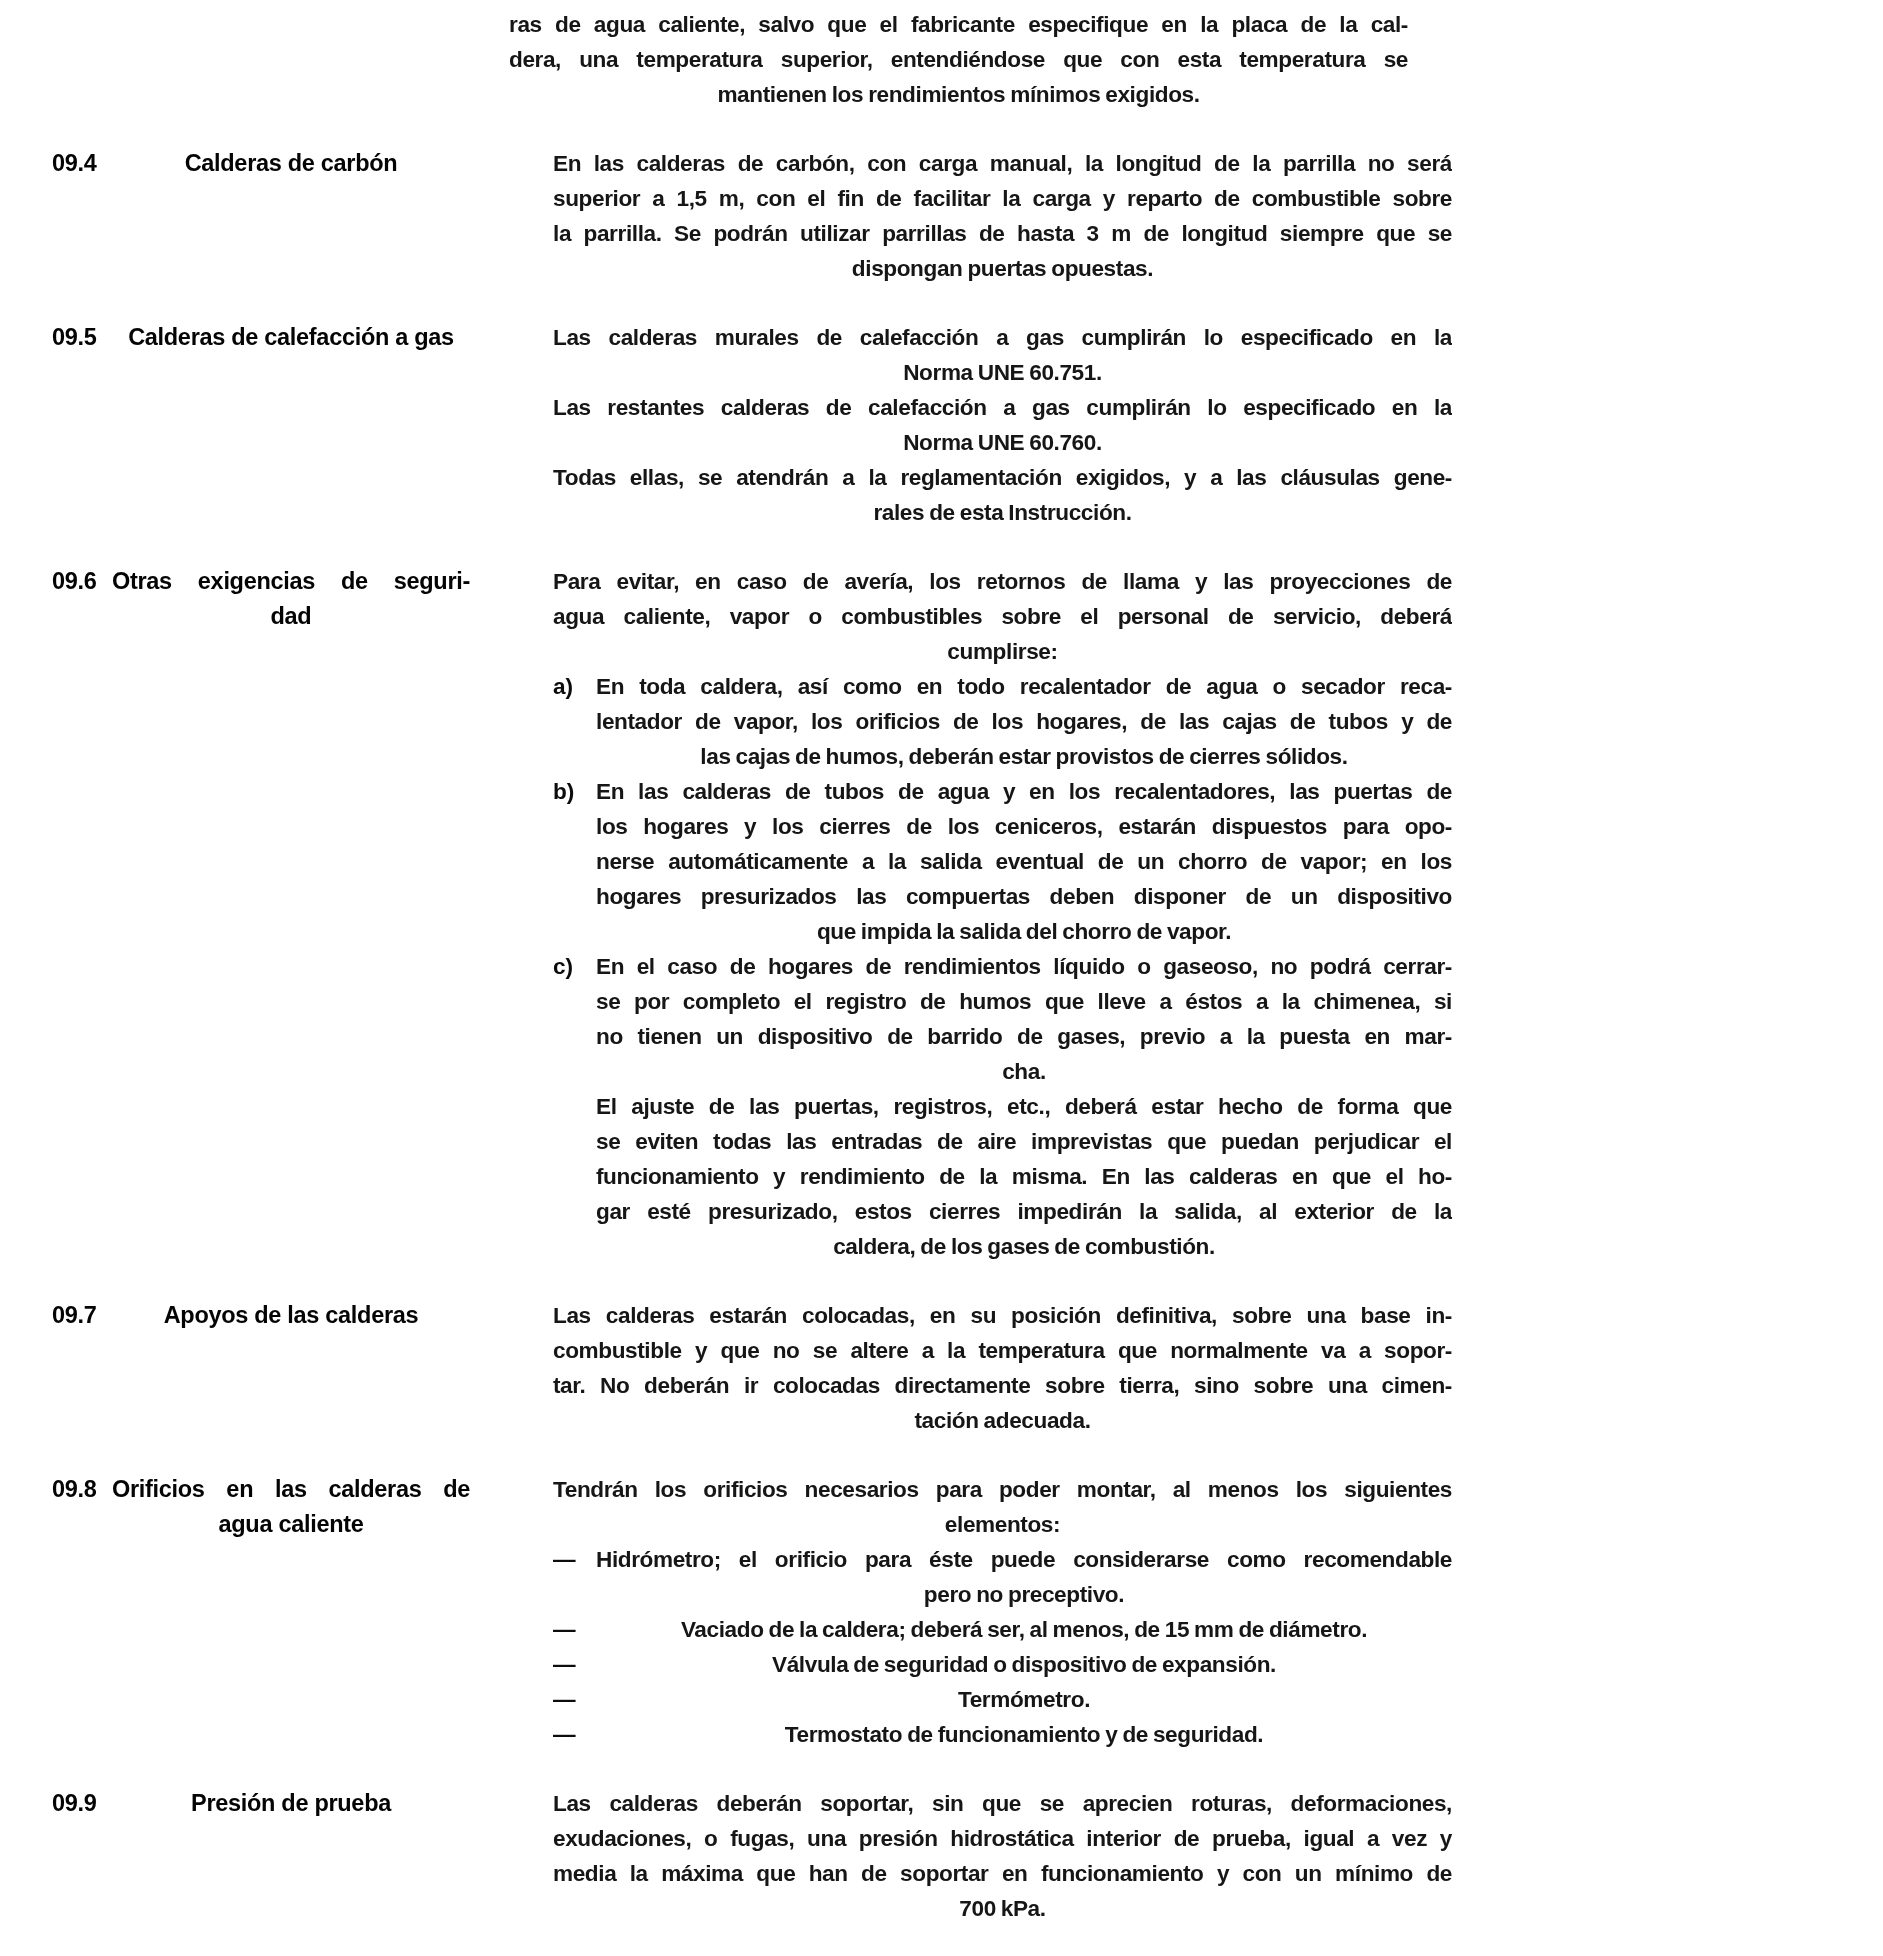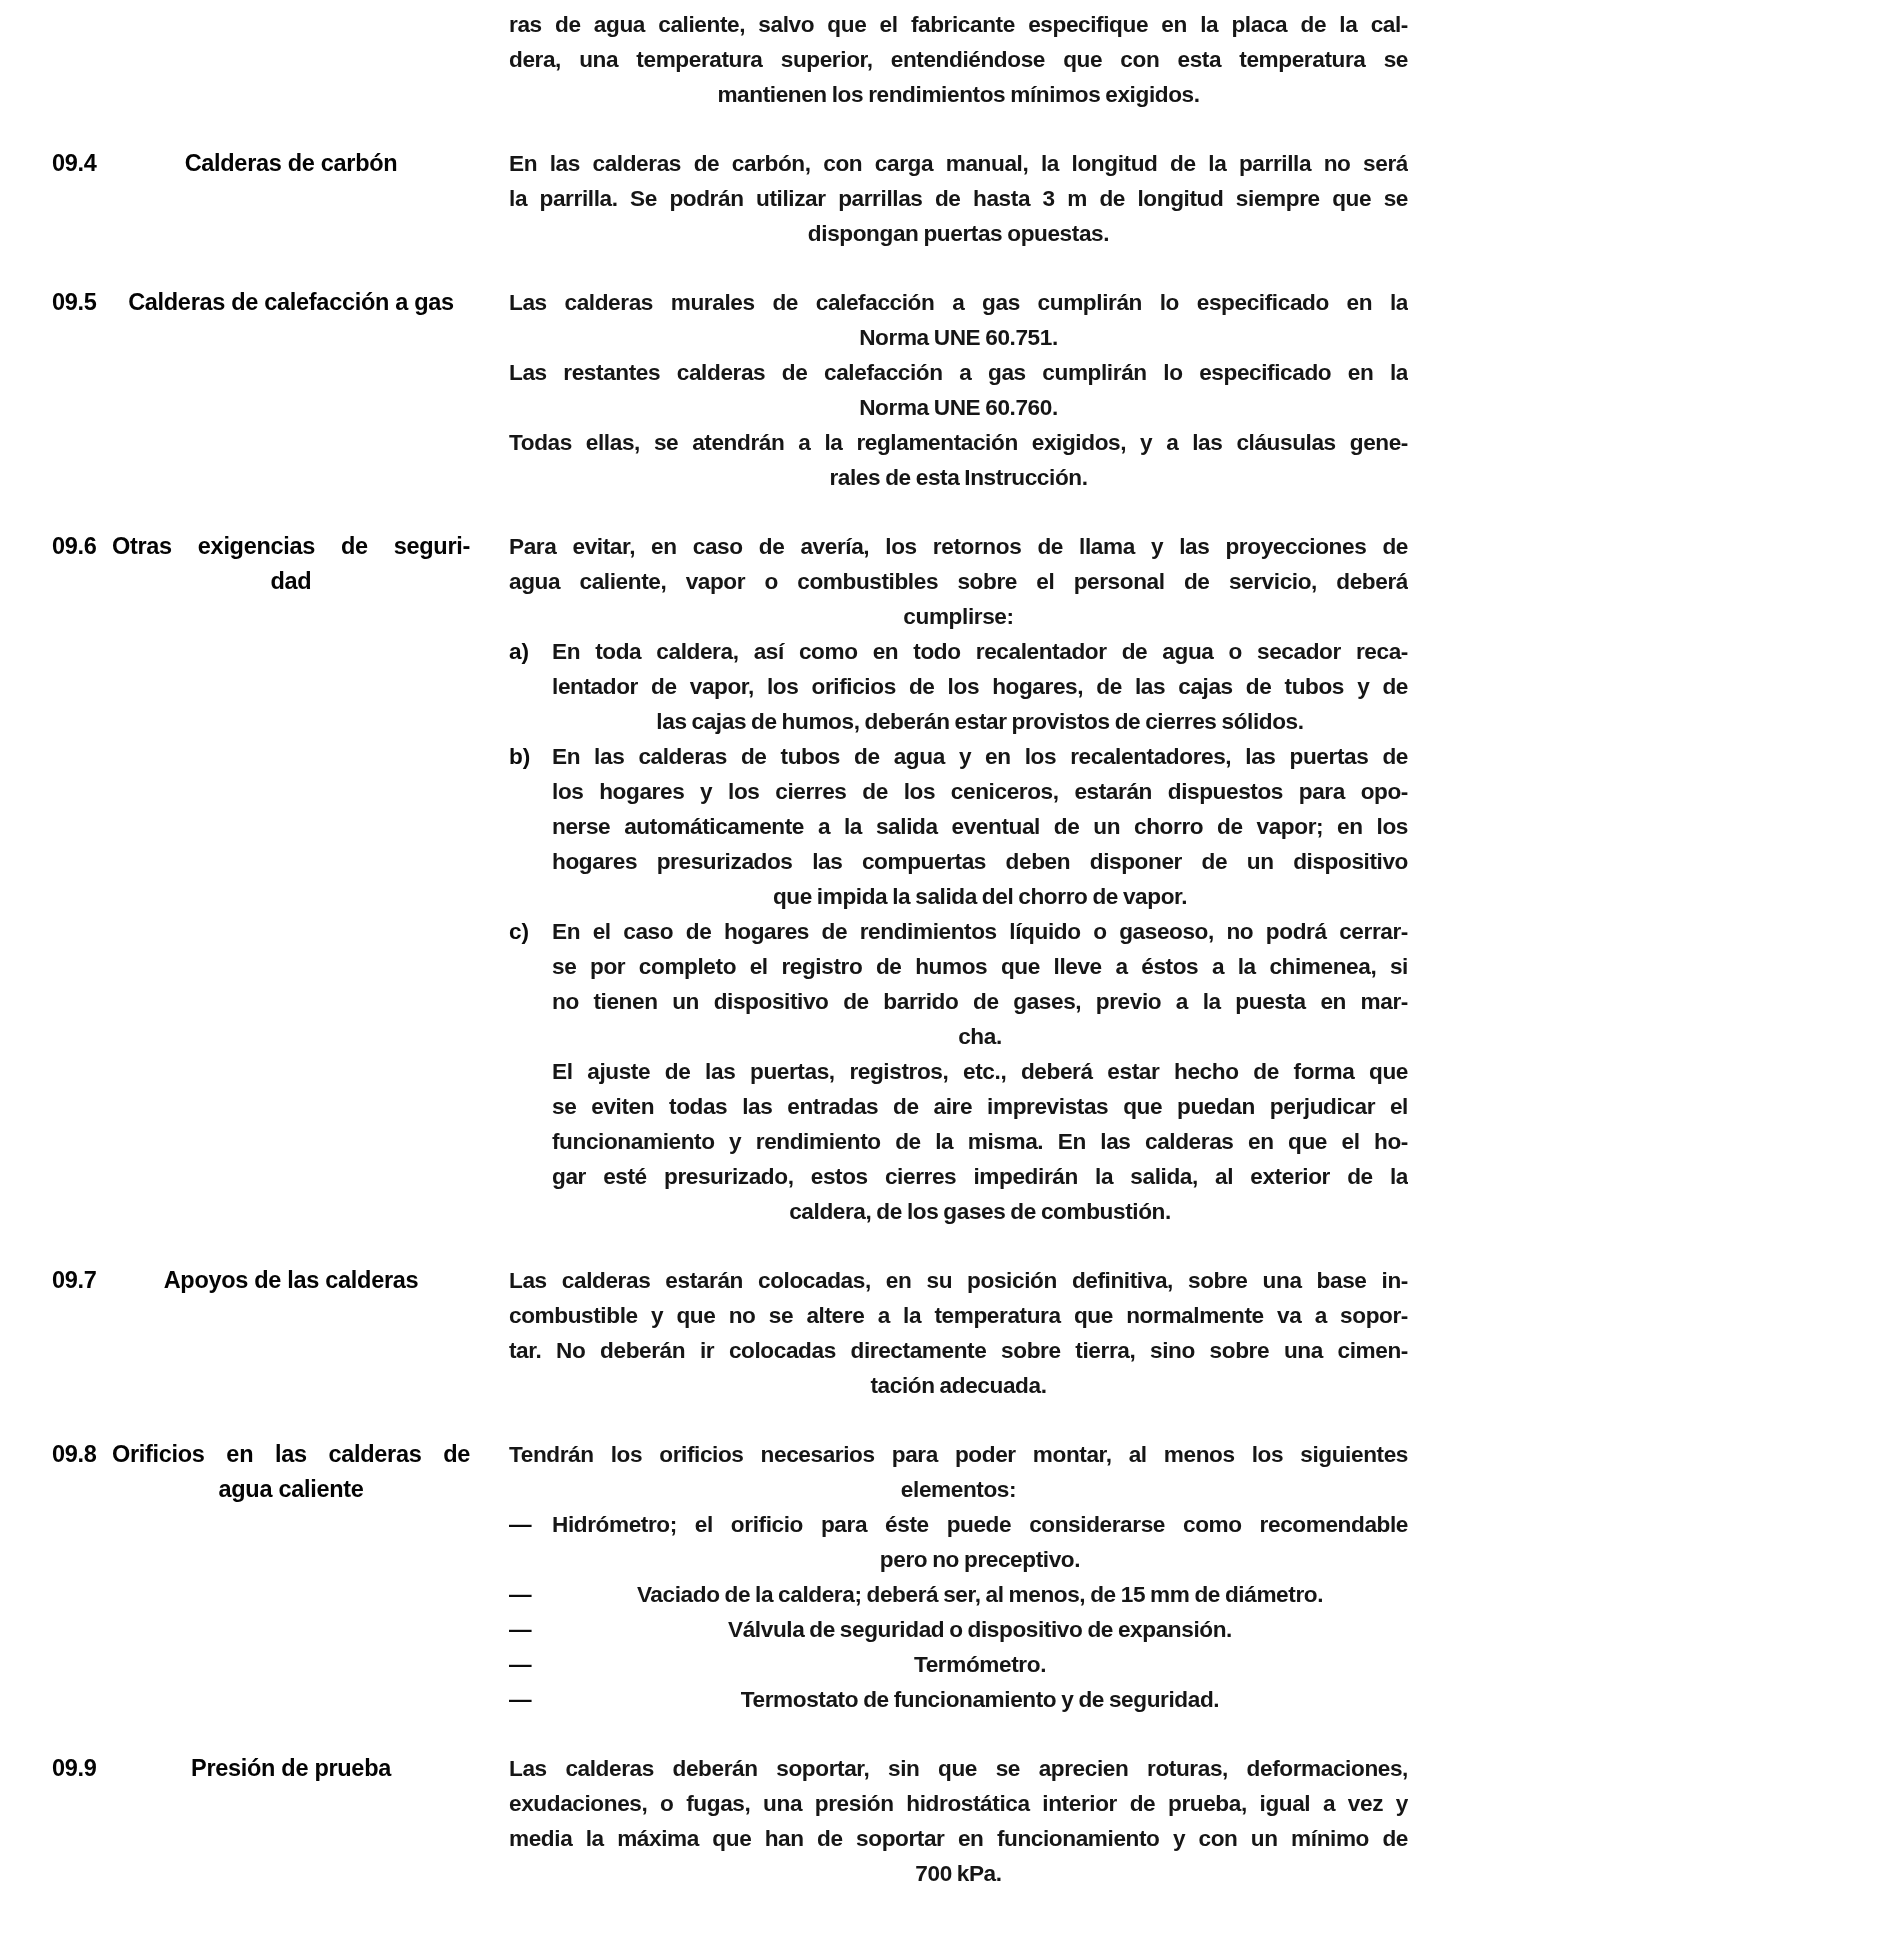--- a/index.html
+++ b/index.html
@@ -8,21 +8,21 @@
     width: 1883px;
     min-height: 1957px;
     font-family: "Liberation Sans", sans-serif;
     color: #131313;
     overflow-x: hidden;
   }
   .page { padding: 7px 0 28px 52px; }
   .row { display: flex; align-items: flex-start; }
   .head-col { width: 457px; flex: 0 0 457px; }
   .body-col { width: 899px; flex: 0 0 899px; }
-  .section { margin-top: 34px; }
+  .section { margin-top: 34px; gap: 44px; }
 
   .heading {
     display: flex;
     font-size: 23.5px;
     font-weight: 700;
     line-height: 35px;
     letter-spacing: -0.3px;
     color: #040404;
   }
   .sec-num { width: 60px; flex: 0 0 60px; }
@@ -66,20 +66,21 @@
           <h2 class="heading">
             <span class="sec-num">09.4</span>
             <span class="sec-title">
               <div class="line">Calderas de carbón</div>
             </span>
           </h2>
         </div>
         <div class="body-col">
           <div class="para">
             <div class="line just">En las calderas de carbón, con carga manual, la longitud de la parrilla no será</div>
+            <div class="line just">superior a 1,5 m, con el fin de facilitar la carga y reparto de combustible sobre</div>
             <div class="line just">la parrilla. Se podrán utilizar parrillas de hasta 3 m de longitud siempre que se</div>
             <div class="line">dispongan puertas opuestas.</div>
           </div>
         </div>
       </section>
       <section class="row section">
         <div class="head-col">
           <h2 class="heading">
             <span class="sec-num">09.5</span>
             <span class="sec-title">

